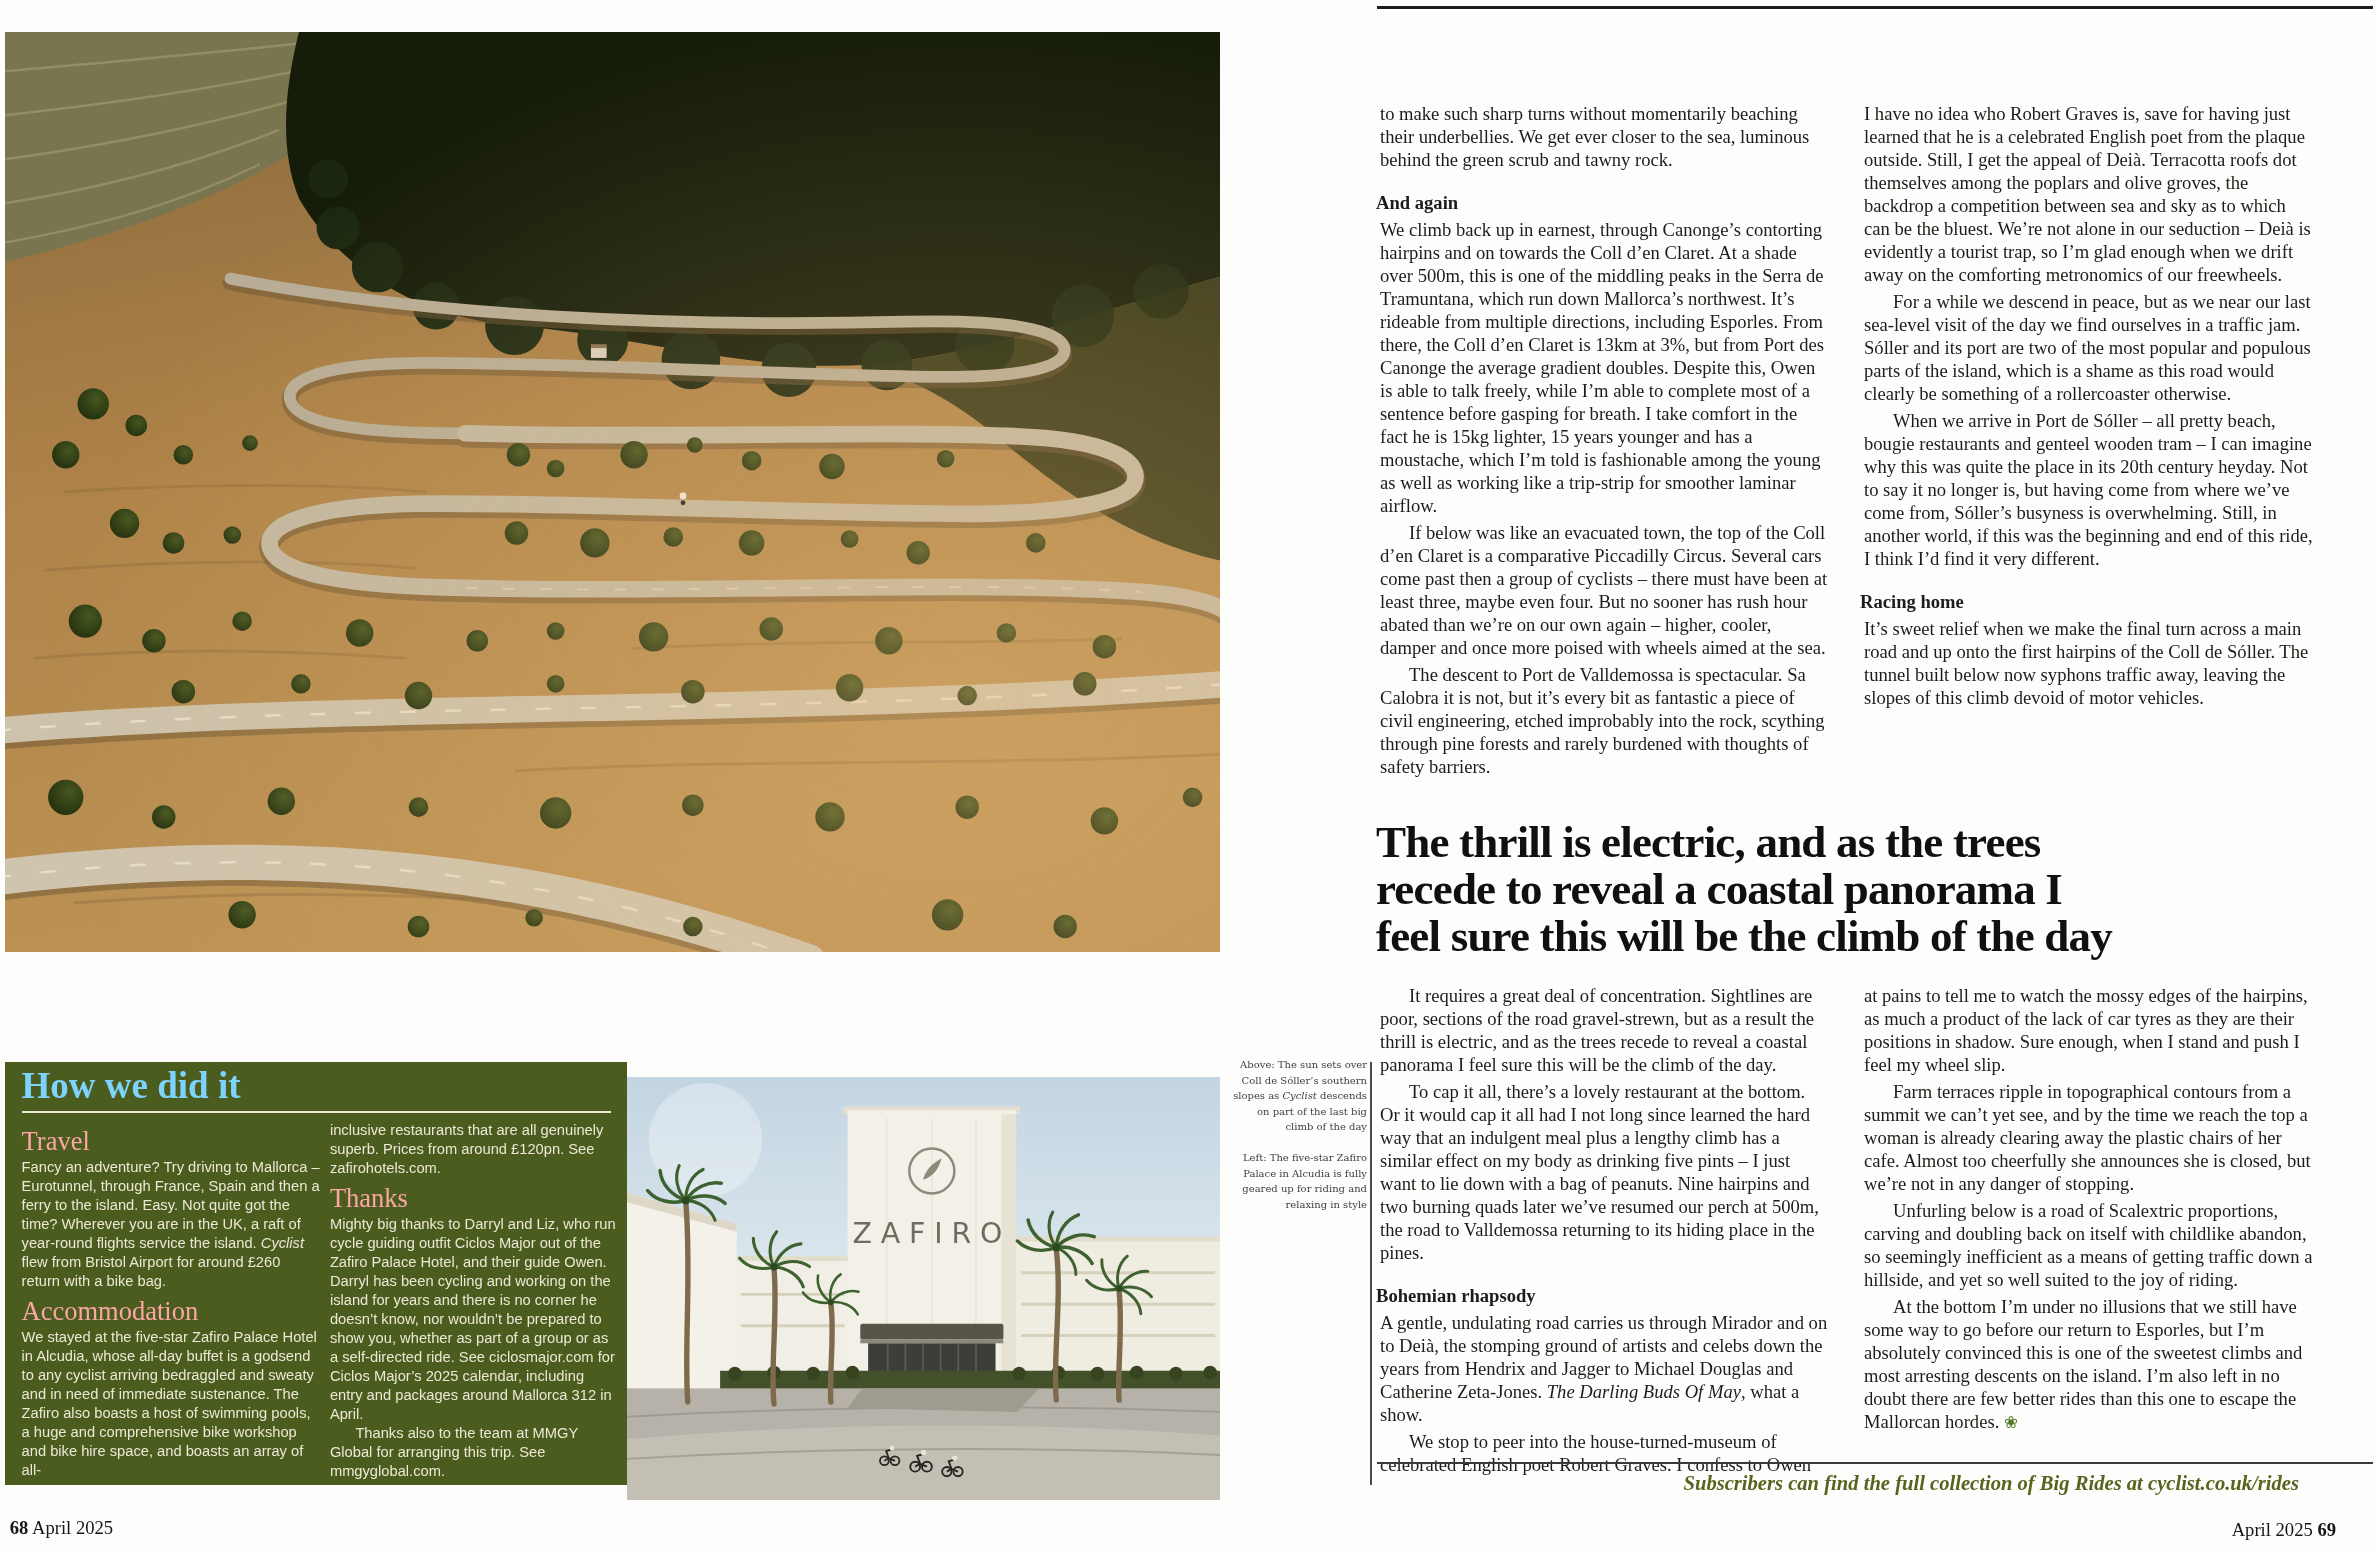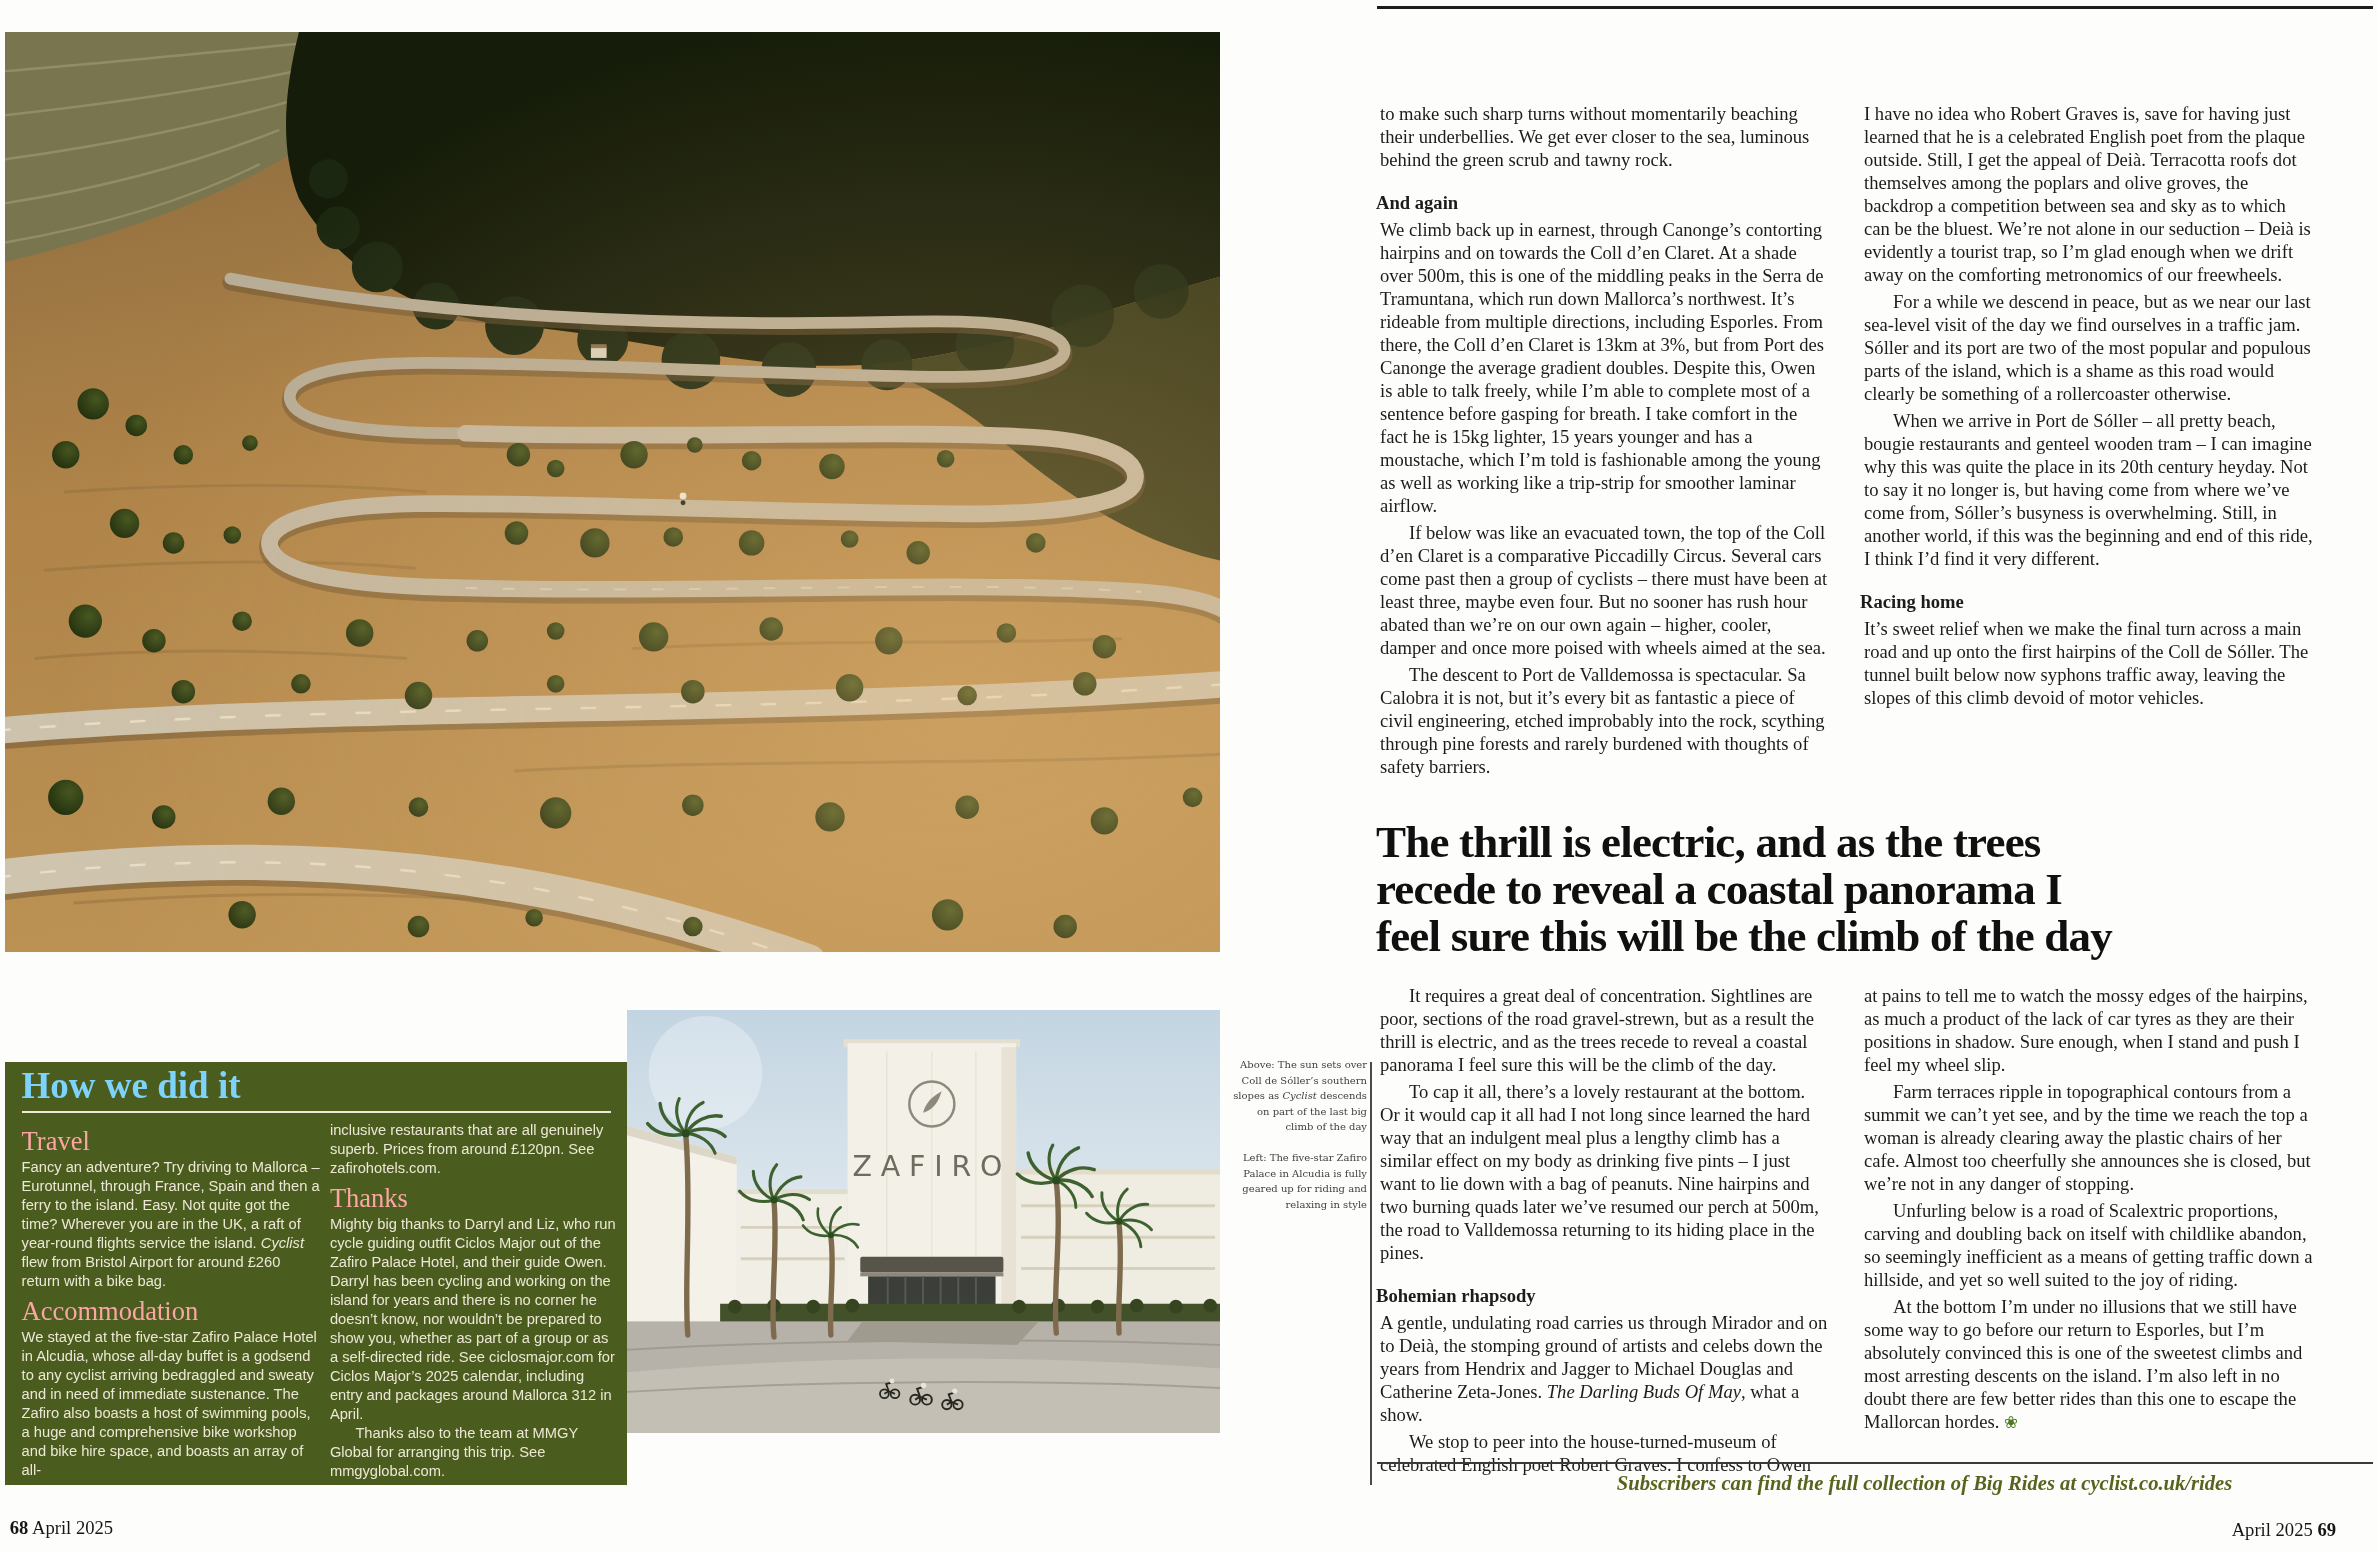--- a/index.html
+++ b/index.html
@@ -227,21 +227,21 @@
       <p>We stayed at the five-star Zafiro Palace Hotel in Alcudia, whose all-day buffet is a godsend to any cyclist arriving bedraggled and sweaty and in need of immediate sustenance. The Zafiro also boasts a host of swimming pools, a huge and comprehensive bike workshop and bike hire space, and boasts an array of all-</p>
     </div>
     <div class="gb-col" style="left:325px;width:286px;">
       <p>inclusive restaurants that are all genuinely superb. Prices from around £120pn. See zafirohotels.com.</p>
       <h3>Thanks</h3>
       <p>Mighty big thanks to Darryl and Liz, who run cycle guiding outfit Ciclos Major out of the Zafiro Palace Hotel, and their guide Owen. Darryl has been cycling and working on the island for years and there is no corner he doesn’t know, nor wouldn’t be prepared to show you, whether as part of a group or as a self-directed ride. See ciclosmajor.com for Ciclos Major’s 2025 calendar, including entry and packages around Mallorca 312 in April.</p>
       <p class="ind2">Thanks also to the team at MMGY Global for arranging this trip. See mmgyglobal.com.</p>
     </div>
   </div>
 
-  <div class="abs" style="left:627px;top:1010px;width:593px;height:423px;">
+  <div class="abs" style="left:627px;top:1077px;width:593px;height:423px;">
     <svg viewBox="0 0 605 432" width="593" height="423" preserveAspectRatio="none">
       <defs>
         <linearGradient id="sky" x1="0" y1="0" x2="0" y2="1">
           <stop offset="0" stop-color="#c3d5e2"></stop>
             <stop offset="0.7" stop-color="#e8eef2"></stop>
             <stop offset="1" stop-color="#eef2f4"></stop>
         </linearGradient>
         <path id="fr" d="M0,0 C12,-9 28,-11 40,-4" fill="none"></path>
         <g id="cy" stroke="#26261f" fill="none" stroke-width="2">
           <circle cx="-6" cy="0" r="5"></circle>
@@ -387,21 +387,21 @@
   </div>
 
   <div class="abs caps" style="left:1231px;top:1057px;width:136px;">
     <p><span>Above: The sun sets over Coll de Sóller’s southern slopes as </span><span class="ital">Cyclist</span><span> descends on part of the last big climb of the day</span></p>
     <p>Left: The five-star Zafiro Palace in Alcudia is fully geared up for riding and relaxing in style</p>
   </div>
 
   <div class="abs vrule" style="left:1370px;top:1062px;width:2px;height:423px;"></div>
 
   <div class="abs rule" style="left:1377px;top:1462px;width:996px;height:2px;background:#3a3a3a;"></div>
-  <div class="abs subs" style="left:1598px;top:1472px;width:653px;text-align:center;">Subscribers can find the full collection of Big Rides at cyclist.co.uk/rides</div>
+  <div class="abs subs" style="left:1646px;top:1472px;width:653px;">Subscribers can find the full collection of Big Rides at cyclist.co.uk/rides</div>
 
   <div class="abs pgfoot" style="left:9.8px;top:1517px;">
     <span class="b">68</span>
     <span>April 2025</span>
   </div>
   <div class="abs pgfoot" style="left:2042px;top:1519px;width:294px;text-align:right;">
     <span>April 2025</span>
     <span class="b">69</span>
   </div>
 

